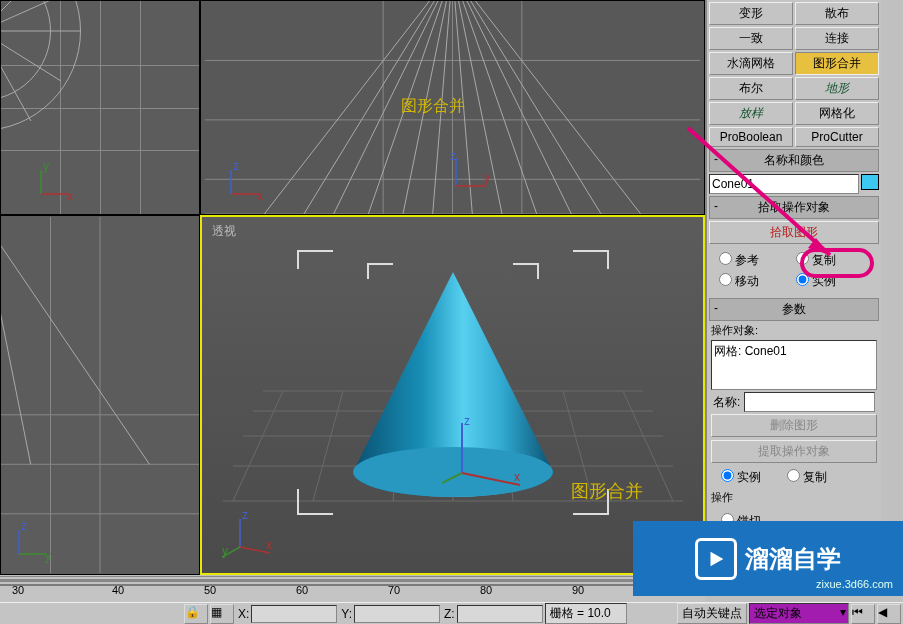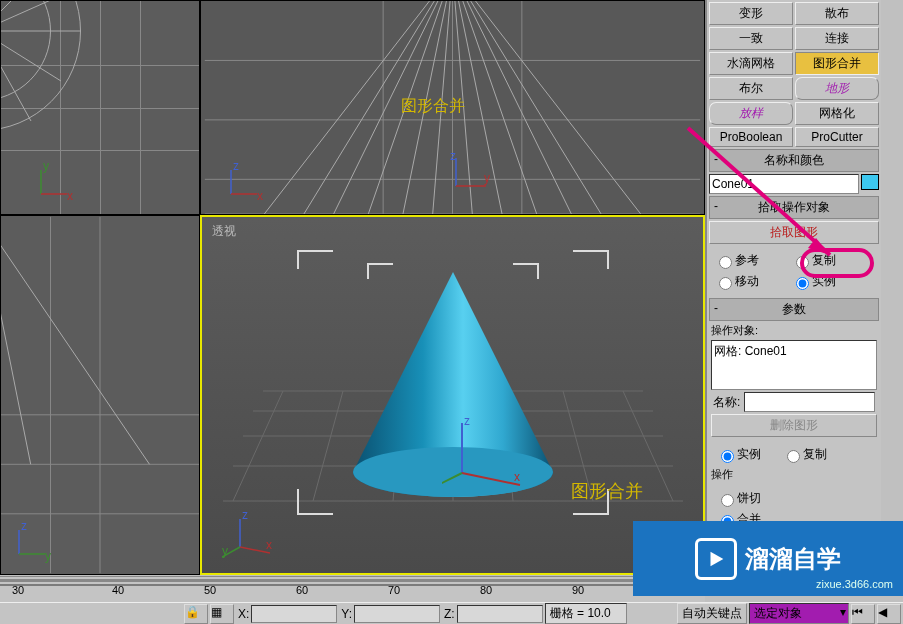--- a/index.html
+++ b/index.html
@@ -20,32 +20,32 @@
 .gl { position: absolute; background: #888; }
 .glv { width: 1px; height: 100%; }
 .glh { height: 1px; width: 100%; }
 
 .wireframe-circle { position: absolute; border: 1px solid #aaa; border-radius: 50%; }
 
 .sidepanel { width: 176px; background: #c4c4c4; border-left: 2px solid #888; padding: 2px; display: flex; flex-direction: column; gap: 2px; }
 .btn-grid { display: grid; grid-template-columns: 1fr 1fr; gap: 2px; }
 .btn { background: #c4c4c4; border: 1px solid #888; border-top-color: #eee; border-left-color: #eee; padding: 2px; text-align: center; cursor: pointer; }
 .btn.sel { background: #e8c040; border-top-color: #888; border-left-color: #888; border-bottom-color: #eee; border-right-color: #eee; }
-.btn.gray { color: #a21caf; font-style: italic; border-radius: 7px; }
+.btn.gray { color: #14532d; font-style: italic; }
 
 .rollout-header { background: #b0b0b0; border: 1px solid #888; padding: 2px; text-align: center; position: relative; }
 .rollout-header .minus { position: absolute; left: 4px; }
 .fieldset-label { font-size: 11px; position: relative; top: -2px; }
 
 .text-input { width: 100%; background: #fff; border: 1px inset #888; padding: 2px; }
 .color-swatch { width: 18px; height: 16px; background: #3cc8f0; border: 1px solid #000; display: inline-block; }
 .name-row { display: flex; gap: 2px; }
 .name-row .text-input { flex: 1; }
 
-.radio-row { display: flex; align-items: flex-end; gap: 3px; padding: 2px; }
+.radio-row { display: flex; align-items: flex-start; gap: 3px; padding: 2px; }
 .radio-group { padding: 4px 8px; }
 
 .highlight-oval { position: absolute; border: 4px solid #e0007a; border-radius: 24px; }
 .arrow { position: absolute; }
 
 .listbox { background: #fff; border: 1px inset #888; height: 50px; padding: 2px; }
 .label-input { display: flex; align-items: center; gap: 4px; padding: 2px; }
 .full-btn { width: 100%; }
 
 .timeline { position: absolute; bottom: 22px; left: 0; width: 705px; height: 26px; background: #c4c4c4; border-top: 1px solid #888; }
@@ -295,20 +295,21 @@
       <div class="fieldset-label">操作对象:</div>
       <div class="listbox">
         <div>网格: Cone01</div>
       </div>
       <div class="label-input">
         <span>名称:</span>
         <input class="text-input" style="flex: 1 1 0%;" value="">
       </div>
       <div class="btn full-btn" style="color:#888">删除图形</div>
       <div style="height:3px"></div>
+      <div class="btn full-btn" style="color:#888">提取操作对象</div>
       <div class="radio-group" style="display:flex;gap:22px;">
         <div class="radio-row">
             <input type="radio" checked="" style="">
             <span>实例</span>
           </div>
         <div class="radio-row">
             <input type="radio" style="">
             <span>复制</span>
           </div>
       </div>

